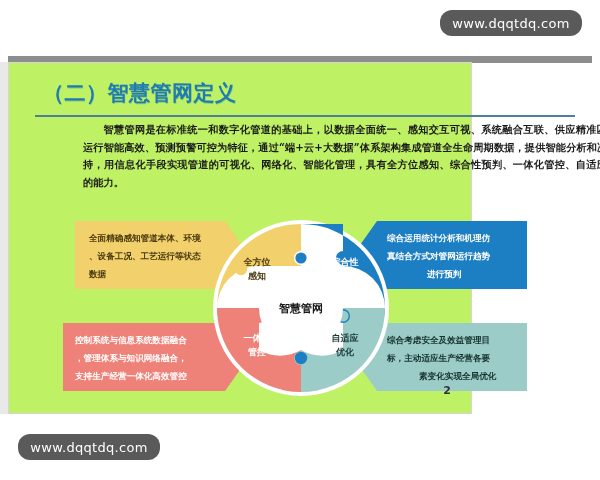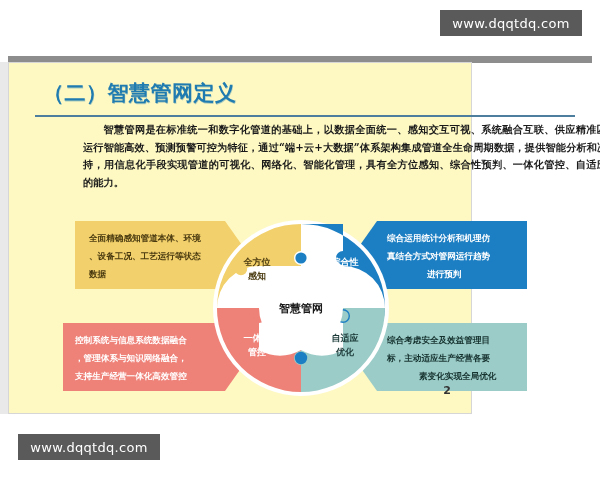--- a/index.html
+++ b/index.html
@@ -13,21 +13,21 @@
     position: relative;
     width: 600px; height: 480px;
     background: #ffffff;
   }
 
   
   .slide {
     position: absolute;
     left: 8px; top: 62px;
     width: 464px; height: 352px;
-    background: #fef9c3;
+    background: #bef264;
     border: 1px solid #d6d6d6;
     box-shadow: 0 0 0 0 rgba(0,0,0,0);
   }
   .slide-topbar {
     position: absolute;
     left: 8px; top: 56px;
     width: 584px; height: 7px;
     background: #8d8d8d;
   }
   .slide-leftstrip {
@@ -98,20 +98,21 @@
   .watermark {
     position: absolute;
     background: #5a5a5a;
     color: #ffffff;
     font-family: "DejaVu Sans", "Liberation Sans", sans-serif;
     font-size: 13px;
     letter-spacing: 0.3px;
     display: flex;
     align-items: center;
     justify-content: center;
+    border-radius: 12px;
   }
   .wm-top { left: 440px; top: 10px; width: 142px; height: 26px; }
   .wm-bottom { left: 18px; top: 434px; width: 142px; height: 26px; }
 </style>
 </head>
 <body>
 
 <div id="page">
 
   <div class="slide-topbar"></div>

